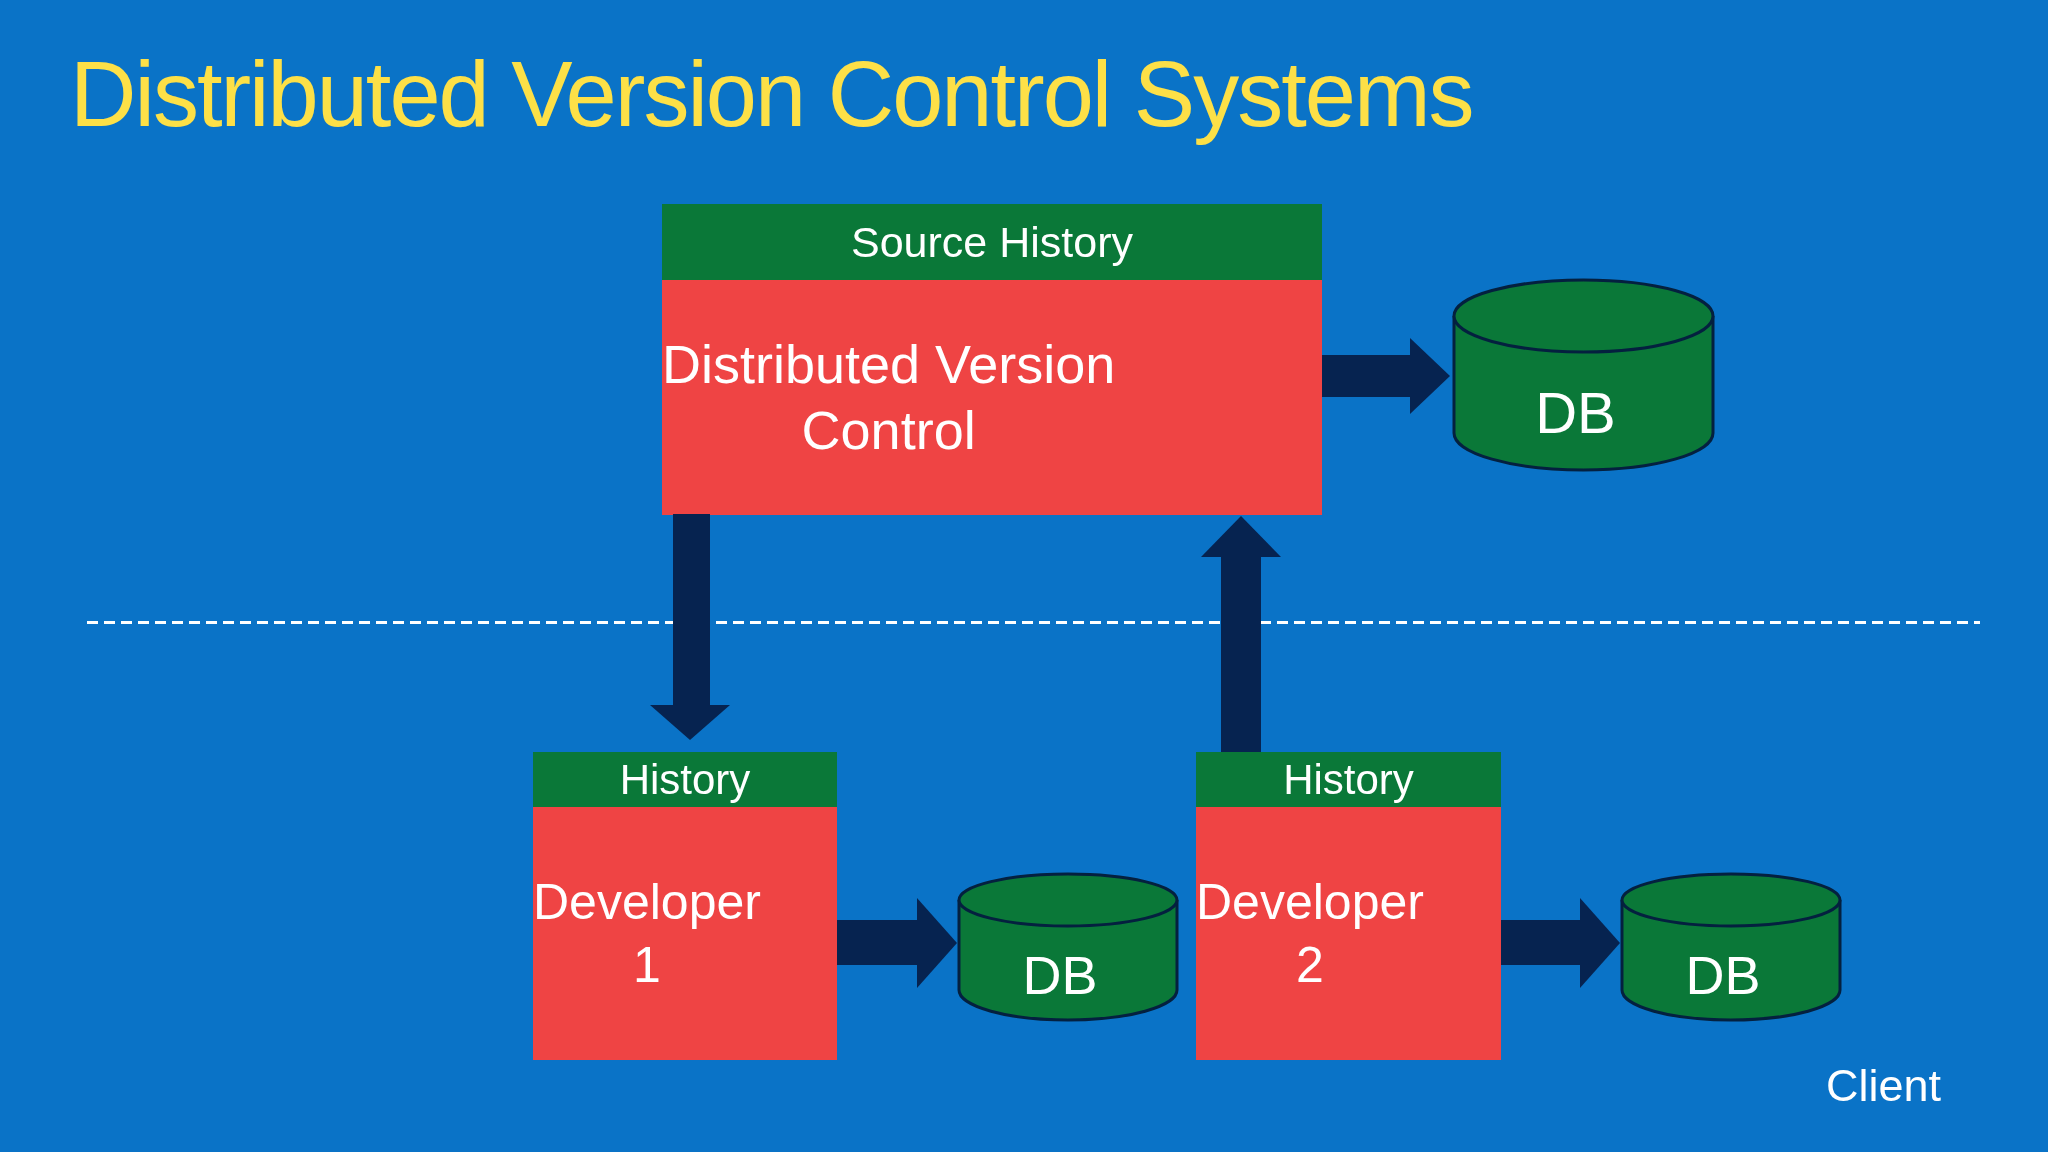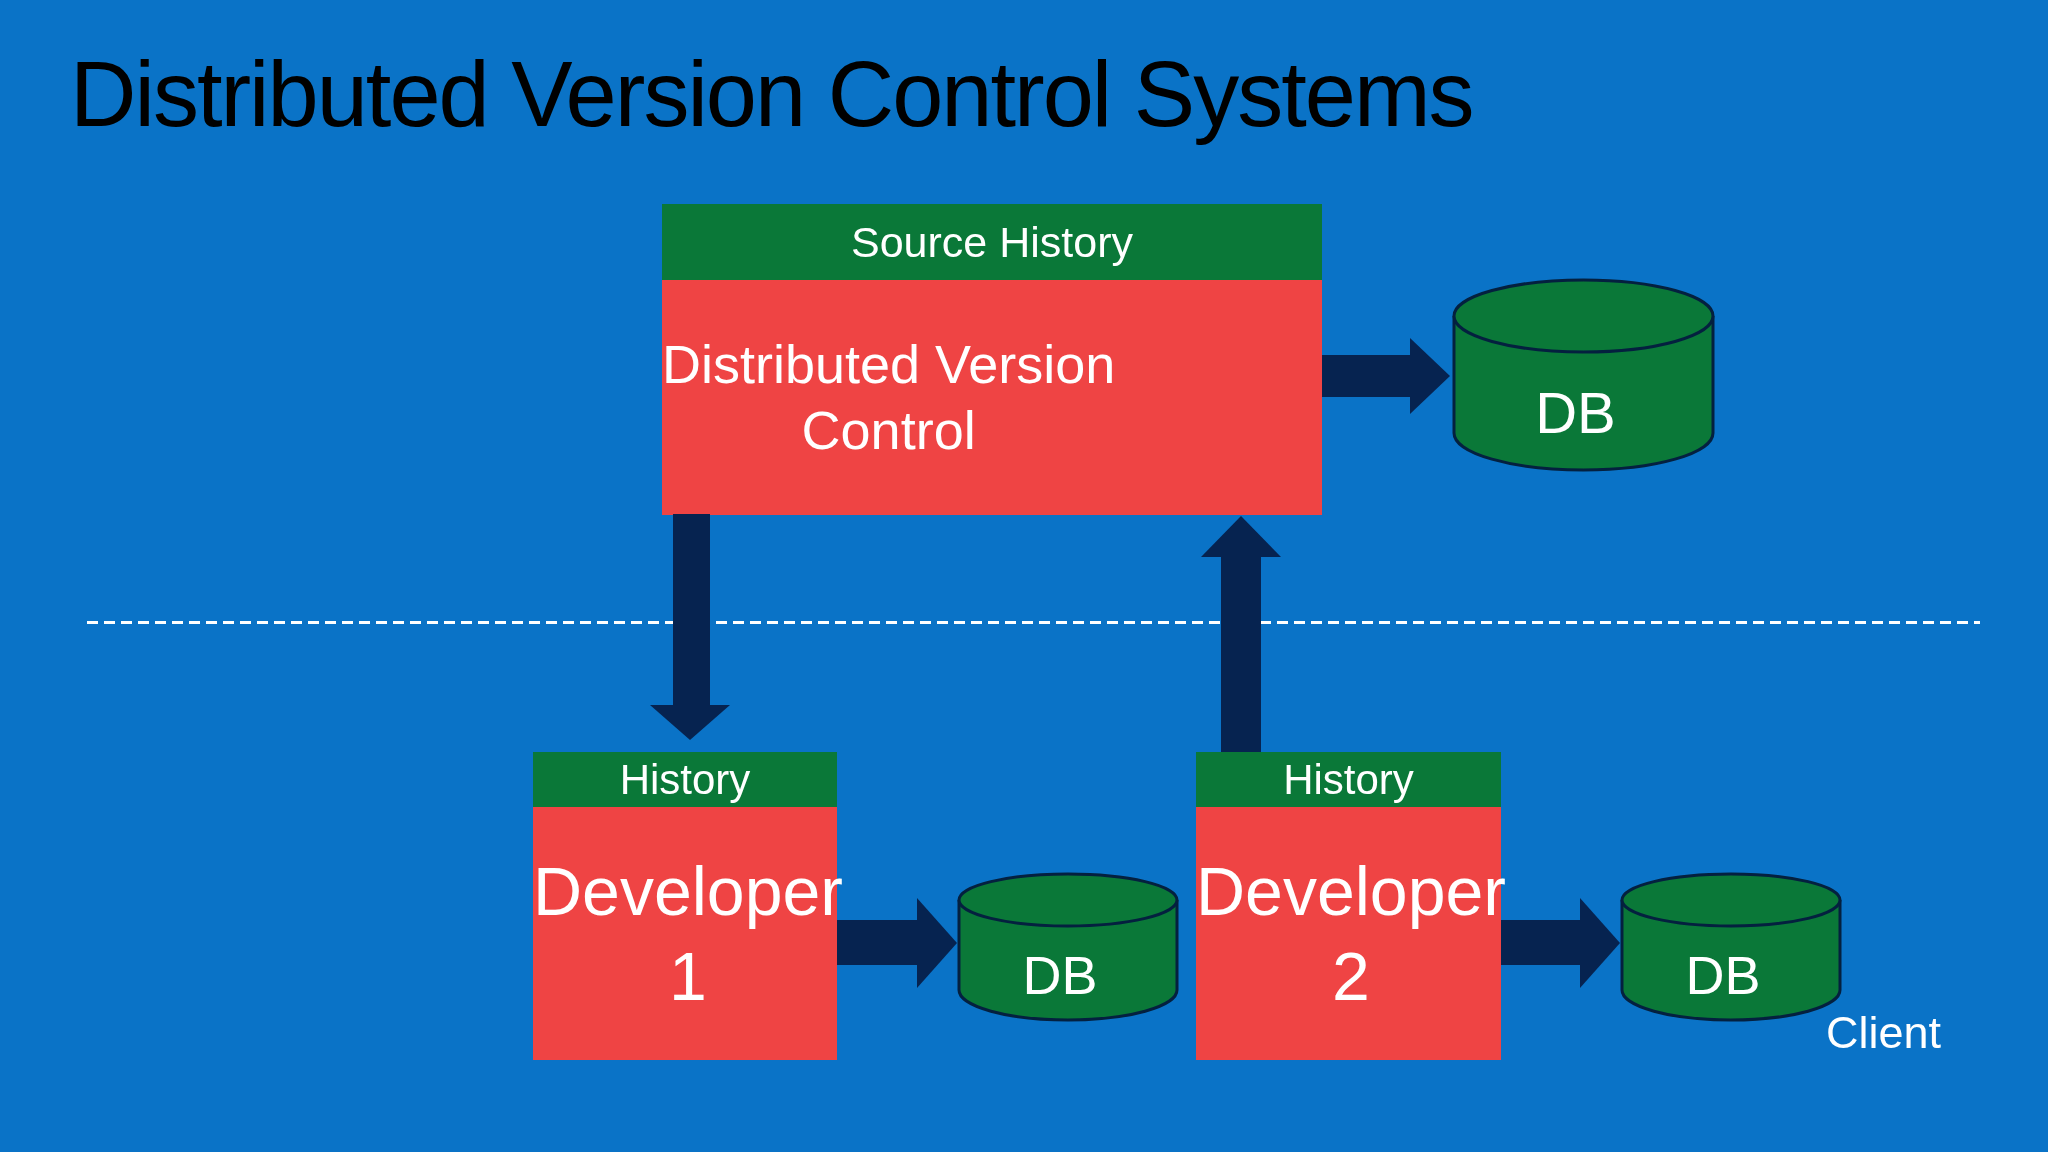--- a/index.html
+++ b/index.html
@@ -12,21 +12,21 @@
     font-family:"Liberation Sans", sans-serif;
     color:#FFFFFF;
   }
   .abs { position:absolute; }
 
   .slide-title {
     left:70px; top:42px;
     font-size:92px;
     font-weight:300;
     letter-spacing:-2px;
-    color:#000000;
+    color:#fde047;
     white-space:nowrap;
   }
 
   
   .node { display:flex; flex-direction:column; }
   .node-header {
     background:#0A7838;
     display:flex; align-items:center; justify-content:center;
     color:#FFFFFF;
   }
@@ -38,21 +38,21 @@
   }
   .node-body-label { white-space:pre-line; }
 
   #dvc-box { left:662px; top:204px; width:660px; height:311px; }
   #dvc-box .node-header { height:76px; font-size:43px; }
   #dvc-box .node-body   { font-size:54px; line-height:1.22; }
 
   #dev1-box { left:533px; top:752px; width:304px; height:308px; }
   #dev2-box { left:1196px; top:752px; width:305px; height:308px; }
   #dev1-box .node-header, #dev2-box .node-header { height:55px; font-size:42px; }
-  #dev1-box .node-body,   #dev2-box .node-body   { font-size:68px; line-height:1.25; }
+  #dev1-box .node-body,   #dev2-box .node-body   { font-size:50px; line-height:1.25; }
 
   
   .shaft { background:#062350; }
   .head  { width:0; height:0; }
   #arrow-dvc-db-shaft  { left:1322px; top:355px; width:88px; height:42px; }
   #arrow-dvc-db-head   { left:1410px; top:338px;
     border-top:38px solid transparent; border-bottom:38px solid transparent;
     border-left:40px solid #062350; }
 
   #arrow-down-shaft { left:673px; top:514px; width:37px; height:191px; }
@@ -92,21 +92,21 @@
   
   #divider {
     left:87px; top:621px; width:1893px; height:3px;
     background:repeating-linear-gradient(90deg,
       #FFFFFF 0px, #FFFFFF 11px, transparent 11px, transparent 17px);
   }
 
   .zone-label { font-size:45px; color:#FFFFFF; white-space:nowrap; }
   #server-label  { left:1612px; top:536px; }
   #one-time-label{ left:186px;  top:648px; }
-  #client-label  { left:1826px; top:1007px; }
+  #client-label  { left:1826px; top:1060px; }
 </style>
 </head>
 <body>
 
 <div class="slide">
 
   <div class="abs slide-title">Distributed Version Control Systems</div>
 
   <div class="abs node" id="dvc-box">
     <div class="node-header">

